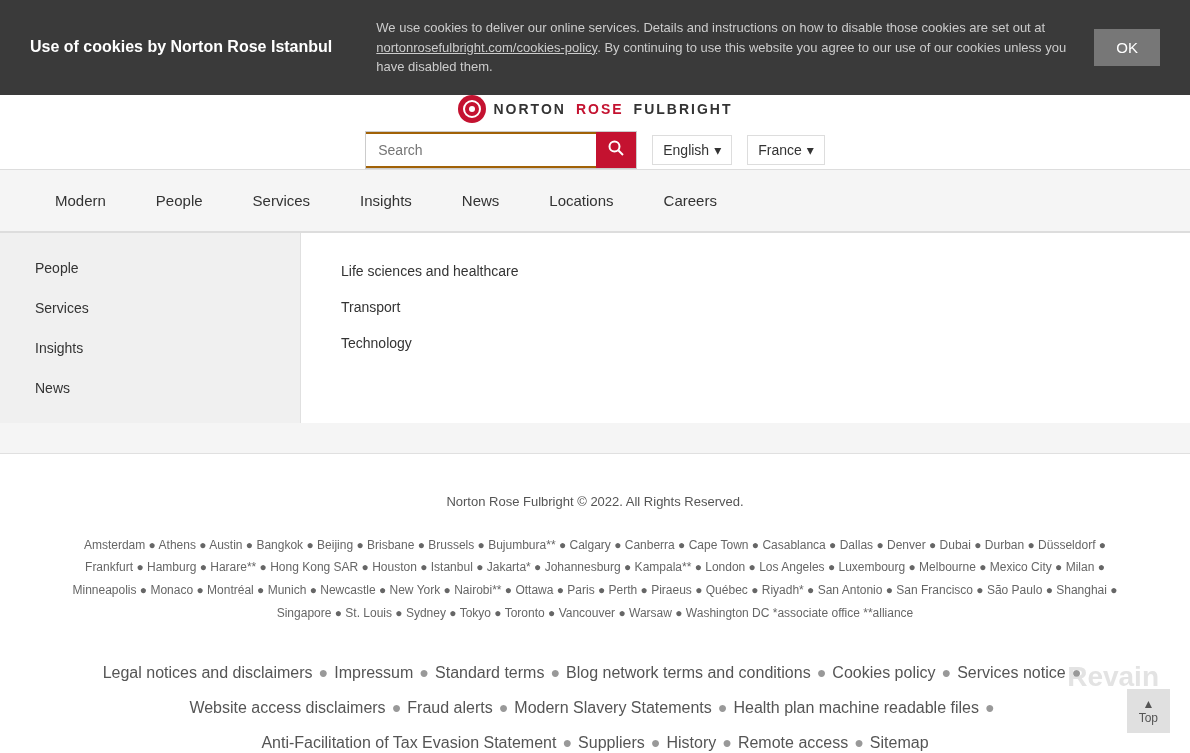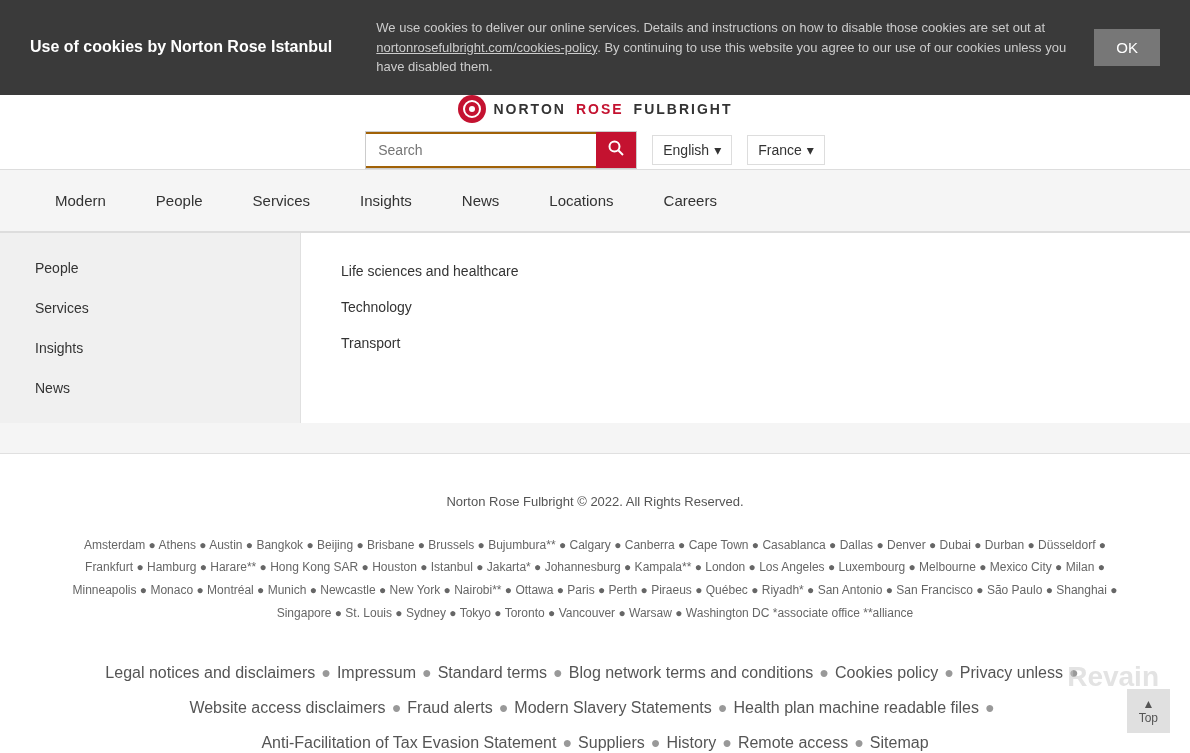--- a/index.html
+++ b/index.html
@@ -304,43 +304,43 @@
 
 <div class="dropdown-container">
   <div class="dropdown-left">
     <a class="dropdown-left-item">People</a>
     <a class="dropdown-left-item">Services</a>
     <a class="dropdown-left-item">Insights</a>
     <a class="dropdown-left-item">News</a>
   </div>
   <div class="dropdown-right">
     <a class="dropdown-right-item">Life sciences and healthcare</a>
+    <a class="dropdown-right-item">Transport</a>
     <a class="dropdown-right-item">Technology</a>
-    <a class="dropdown-right-item">Transport</a>
   </div>
 </div>
 
 <div style="height: 30px; background: #f5f5f5;"></div>
 
 <div class="footer">
   <div class="footer-copyright">Norton Rose Fulbright © 2022. All Rights Reserved.</div>
   <div class="footer-cities">Amsterdam ● Athens ● Austin ● Bangkok ● Beijing ● Brisbane ● Brussels ● Bujumbura** ● Calgary ● Canberra ● Cape Town ● Casablanca ● Dallas ● Denver ● Dubai ● Durban ● Düsseldorf ● Frankfurt ● Hamburg ● Harare** ● Hong Kong SAR ● Houston ● Istanbul ● Jakarta* ● Johannesburg ● Kampala** ● London ● Los Angeles ● Luxembourg ● Melbourne ● Mexico City ● Milan ● Minneapolis ● Monaco ● Montréal ● Munich ● Newcastle ● New York ● Nairobi** ● Ottawa ● Paris ● Perth ● Piraeus ● Québec ● Riyadh* ● San Antonio ● San Francisco ● São Paulo ● Shanghai ● Singapore ● St. Louis ● Sydney ● Tokyo ● Toronto ● Vancouver ● Warsaw ● Washington DC *associate office **alliance</div>
 
   <div class="footer-links">
     <span class="footer-link-item">Legal notices and disclaimers</span>
     <span class="footer-sep">●</span>
     <span class="footer-link-item">Impressum</span>
     <span class="footer-sep">●</span>
     <span class="footer-link-item">Standard terms</span>
     <span class="footer-sep">●</span>
     <span class="footer-link-item">Blog network terms and conditions</span>
     <span class="footer-sep">●</span>
     <span class="footer-link-item">Cookies policy</span>
     <span class="footer-sep">●</span>
-    <span class="footer-link-item">Privacy unless</span>
+    <span class="footer-link-item">Services notice</span>
     <span class="footer-sep">●</span>
     <span class="footer-link-item">Website access disclaimers</span>
     <span class="footer-sep">●</span>
     <span class="footer-link-item">Fraud alerts</span>
     <span class="footer-sep">●</span>
     <span class="footer-link-item">Modern Slavery Statements</span>
     <span class="footer-sep">●</span>
     <span class="footer-link-item">Health plan machine readable files</span>
     <span class="footer-sep">●</span>
     <br style="width:100%">

